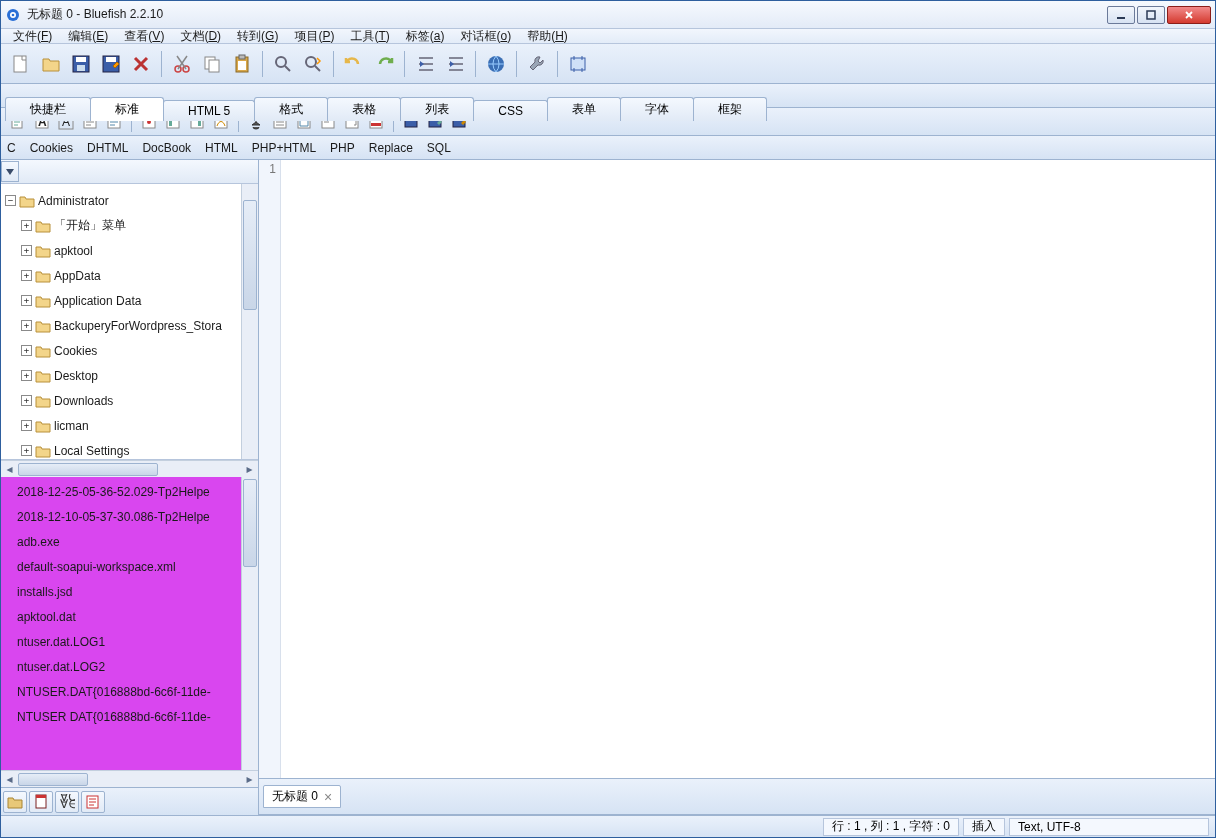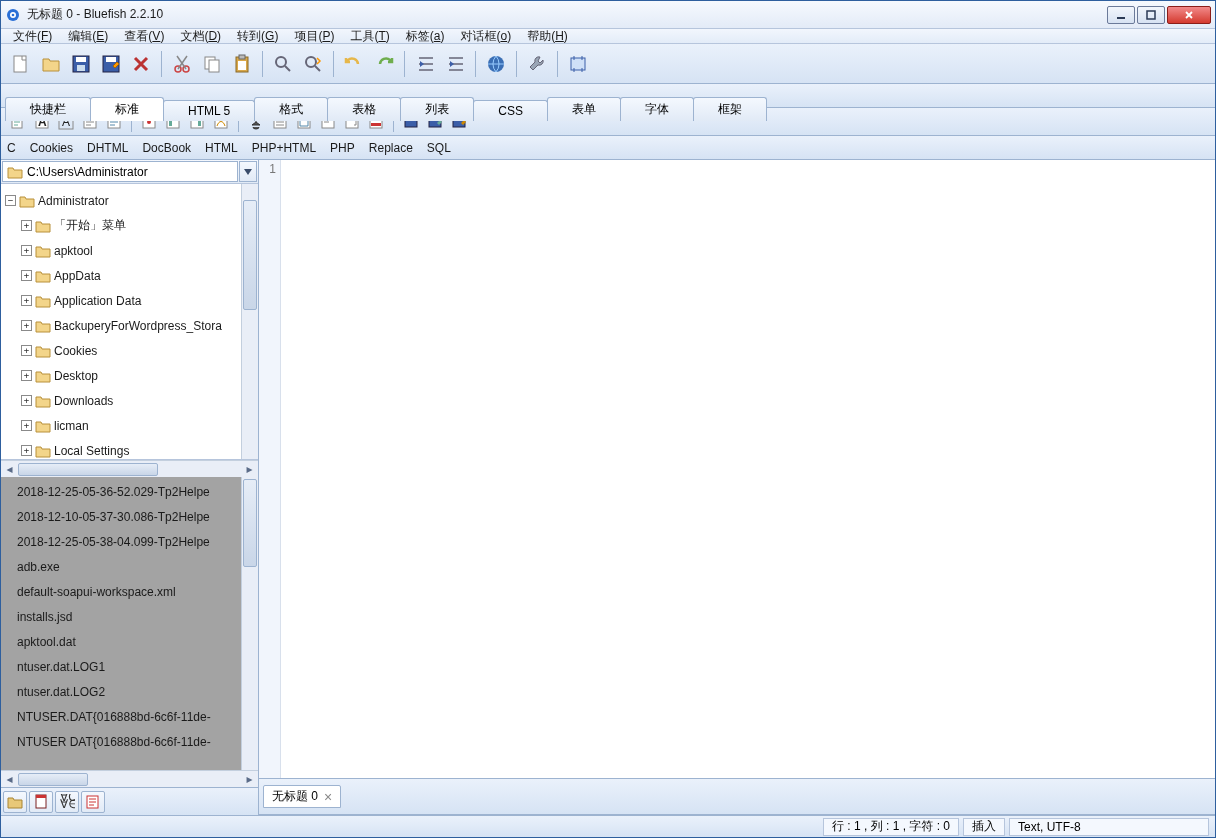--- a/index.html
+++ b/index.html
@@ -55,21 +55,21 @@
 .indent0{padding-left:2px}.indent1{padding-left:18px}
 .exp { width:11px; height:11px; border:1px solid #8a8a8a; background:#fff; display:flex; align-items:center; justify-content:center; font-size:9px; line-height:9px; color:#333; cursor:pointer; font-family: monospace; }
 .folder-ico { width:16px; height:14px; }
 .vscroll { width:17px; background:#e9eef7; border-left:1px solid #c3cfde; position:relative; }
 .vscroll .thumb { position:absolute; left:1px; right:1px; background:linear-gradient(#e6edf7,#c9d6e8); border:1px solid #9db3d0; border-radius:2px; }
 .hscroll { height:17px; background:#e9eef7; border-top:1px solid #c3cfde; display:flex; align-items:center; }
 .hscroll .btn { width:17px; height:15px; display:flex; align-items:center; justify-content:center; color:#5a6b88; cursor:pointer; }
 .hscroll .track { flex:1; position:relative; height:15px; }
 .hscroll .thumb { position:absolute; top:1px; bottom:1px; background:linear-gradient(#e6edf7,#c9d6e8); border:1px solid #9db3d0; border-radius:2px; }
 
-.filelistwrap { flex:1; position:relative; background:#a3a3a3; display:flex; min-height:0;gap:8px; }
+.filelistwrap { flex:1; position:relative; background:#d946ef; display:flex; min-height:0;gap:8px; }
 .filelist { flex:1; overflow:hidden; white-space:nowrap; padding:2px 2px; color:#1a1a1a; }
 .frow { height:25px; display:flex; align-items:center; padding-left:14px; }
 
 .sidebtns { height:28px; background:linear-gradient(#eaf1fb,#d6e3f4); border-top:1px solid #9db3d0; display:flex; align-items:center; padding:0 2px; gap:2px; }
 .sbtn { width:24px; height:22px; border:1px solid #9db3d0; border-radius:2px; background:linear-gradient(#f4f8fe,#e1eaf6); display:flex; align-items:center; justify-content:center; cursor:pointer; }
 
 
 .editor { flex:1; display:flex; flex-direction:column; }
 .edbody { flex:1; display:flex; background:#fff; border-bottom:1px solid #9db3d0; }
 .gutter { width:22px; background:linear-gradient(#f1f5fc,#f1f5fc); border-right:1px solid #d8e0ec; text-align:right; padding:2px 4px 0 0; color:#777; font-family: Consolas, monospace; font-size:11px; }
@@ -379,28 +379,20 @@
       <span>PHP+HTML</span>
       <span>PHP</span>
       <span>Replace</span>
       <span>SQL</span>
     </div>
 
   <div class="main">
 
     <div class="side">
       <div class="pathbox">
-        <div class="pth">
-          <span>
-              <svg class="folder-ico" viewBox="0 0 16 14">
-                <path d="M1 3h5l1 2h8v8H1z" fill="#f3d58a" stroke="#b8903a"></path>
-              </svg>
-            </span>
-          <span>C:\Users\Administrator</span>
-        </div>
         <div class="dd">
           <svg width="8" height="6" viewBox="0 0 8 6">
               <path d="M0 0h8L4 6z" fill="#3a4c6a"></path>
             </svg>
         </div>
       </div>
 
       <div class="treewrap">
         <div class="tree" id="tree">
             <div class="row indent0">
@@ -495,23 +487,20 @@
 
       <div class="filelistwrap">
         <div class="filelist" id="filelist">
             <div class="frow">
               <span>2018-12-25-05-36-52.029-Tp2Helpe</span>
             </div>
             <div class="frow">
               <span>2018-12-10-05-37-30.086-Tp2Helpe</span>
             </div>
             <div class="frow">
-              <span>2018-12-25-05-38-04.099-Tp2Helpe</span>
-            </div>
-            <div class="frow">
               <span>adb.exe</span>
             </div>
             <div class="frow">
               <span>default-soapui-workspace.xml</span>
             </div>
             <div class="frow">
               <span>installs.jsd</span>
             </div>
             <div class="frow">
               <span>apktool.dat</span>

